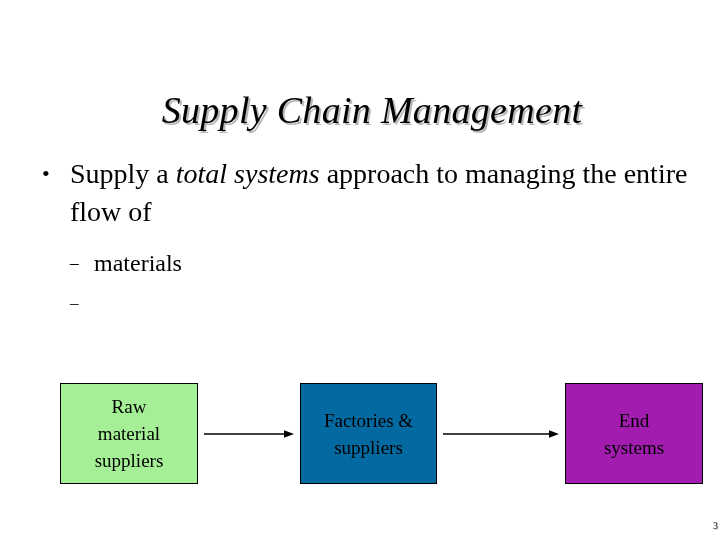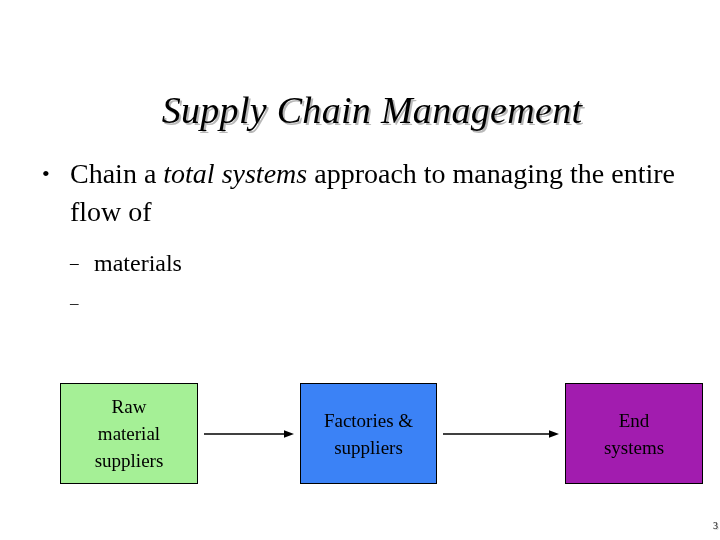--- a/index.html
+++ b/index.html
@@ -142,21 +142,21 @@
 <body>
 
 <div id="slide">
 
   <div id="slide-title">Supply Chain Management</div>
 
   <div id="body-block">
 
     <div class="bullet-row">
       <span class="bullet-marker">•</span>
-      <span class="bullet-text"><span>Chain a </span><span class="em">total systems</span><span> approach to managing the entire flow of</span></span>
+      <span class="bullet-text"><span>Supply a </span><span class="em">total systems</span><span> approach to managing the entire flow of</span></span>
     </div>
 
     <div class="sub-list">
 
       <div class="sub-row">
         <span class="sub-marker">–</span>
       </div>
 
       <div class="sub-row">
         <span class="sub-marker">–</span>
@@ -173,21 +173,21 @@
   <div id="diagram">
 
     <div class="flow-box" id="box-raw" style="background-color: rgb(165, 240, 150); border-color: rgb(0, 0, 0);">
       <span>
         <span>Raw</span><br>
         <span>material</span><br>
         <span>suppliers</span>
       </span>
     </div>
 
-    <div class="flow-box" id="box-factories" style="background-color: #3b82f6; border-color: rgb(0, 0, 0);">
+    <div class="flow-box" id="box-factories" style="background-color: #0369a1; border-color: rgb(0, 0, 0);">
       <span>
         <span>Factories &amp;</span><br>
         <span>suppliers</span>
       </span>
     </div>
 
     <div class="flow-box" id="box-end" style="background-color: #a21caf; border-color: rgb(0, 0, 0);">
       <span>
         <span>End</span><br>
         <span>systems</span>

